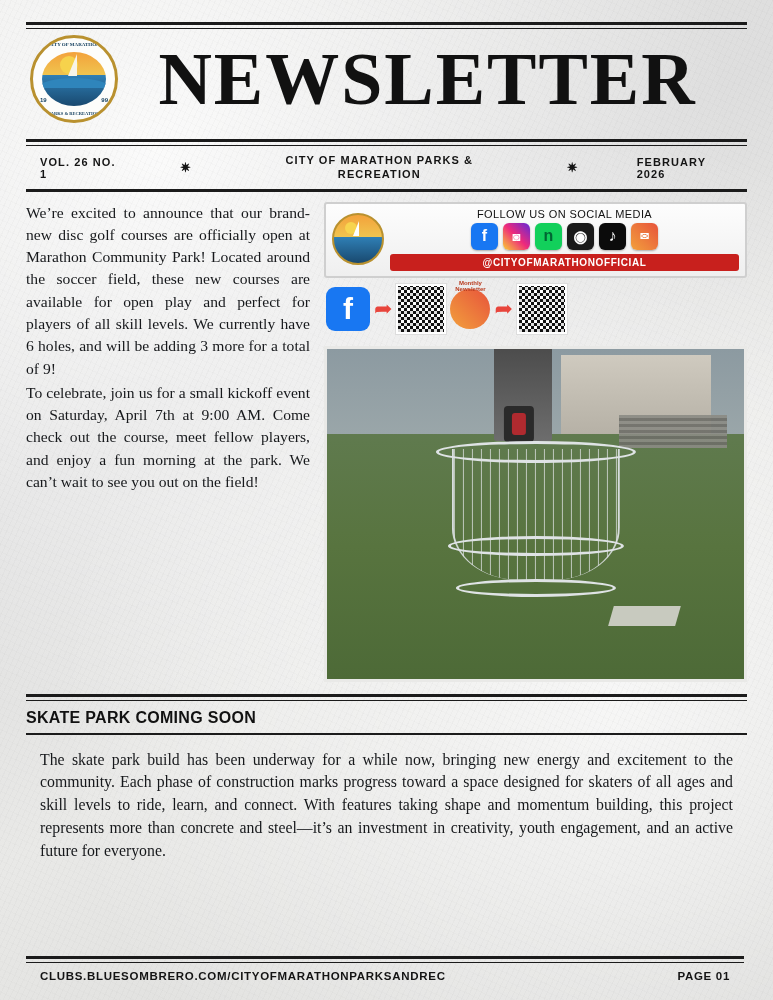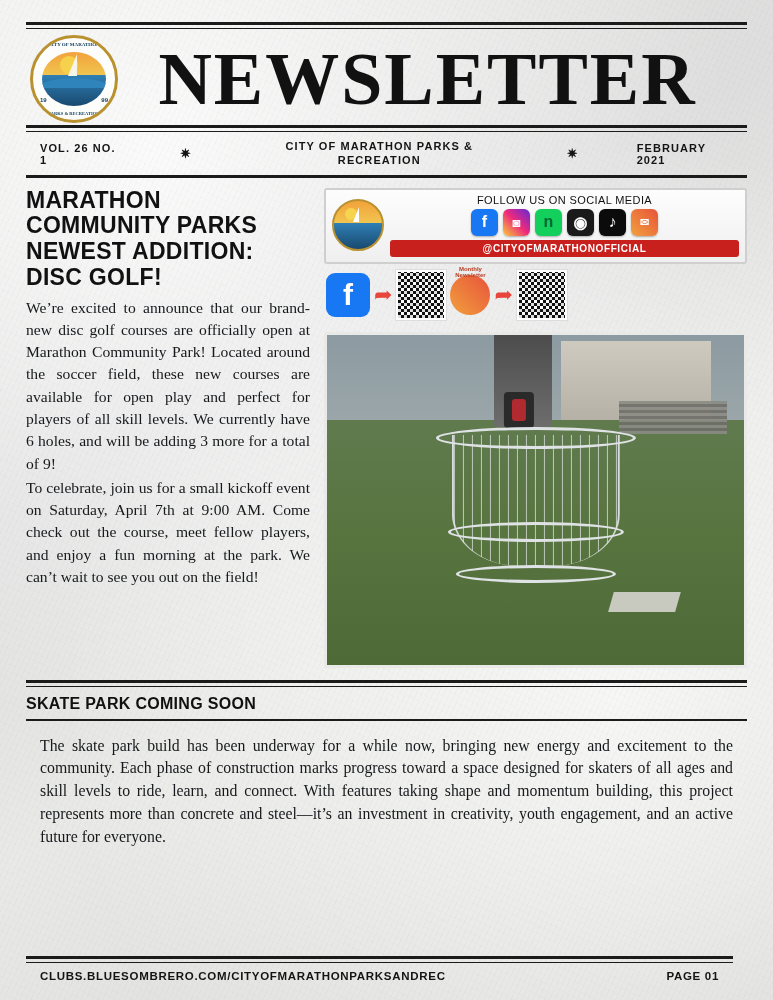--- a/index.html
+++ b/index.html
@@ -43,21 +43,21 @@
     border-top: 3px solid #1b1b1b;
     margin: 0;
   }
   .rule-thin {
     border-top: 1px solid #1b1b1b;
     margin: 3px 0 0 0;
   }
   .masthead {
     display: flex;
     align-items: center;
-    padding: 6px 0 2px 0;
+    padding: 6px 0 16px 0;
   }
   .logo {
     width: 82px;
     height: 82px;
     flex: 0 0 82px;
     border-radius: 50%;
     border: 3px solid #b9912f;
     background: #fdfdfb;
     position: relative;
     overflow: hidden;
@@ -406,21 +406,21 @@
     align-items: center;
     font-family: "Liberation Sans", sans-serif;
     font-weight: bold;
     font-size: 11.5px;
     letter-spacing: 0.7px;
     color: #141414;
     padding: 7px 14px 0 14px;
   }
   .footer-wrap {
     position: absolute;
-    left: 26px; right: 40px; bottom: 18px; margin-top: 25px;
+    left: 26px; right: 29px; bottom: 18px; margin-top: 25px;
   }
 </style>
 </head>
 <body>
 
 <div class="page">
   <div class="inner">
 
     <div class="rule-thick"></div>
     <div class="rule-thin"></div>
@@ -441,29 +441,28 @@
     </div>
 
     <div class="rule-thick"></div>
     <div class="rule-thin"></div>
 
     <div class="issuebar">
       <div>VOL. 26  NO. 1</div>
       <div class="star">✷</div>
       <div class="mid">CITY OF MARATHON PARKS &amp; RECREATION</div>
       <div class="star">✷</div>
-      <div>FEBRUARY 2021</div>
+      <div>FEBRUARY 2026</div>
     </div>
 
     <div class="rule-thick"></div>
 
     <div class="columns">
 
       <div class="col-left">
-        <h2 class="headline">MARATHON COMMUNITY PARKS NEWEST ADDITION: DISC GOLF!</h2>
         <p class="body">We’re excited to announce that our brand-new disc golf courses are officially open at Marathon Community Park! Located around the soccer field, these new courses are available for open play and perfect for players of all skill levels. We currently have 6 holes, and will be adding 3 more for a total of 9!</p>
         <p class="body">To celebrate, join us for a small kickoff event on Saturday, April 7th at 9:00 AM. Come check out the course, meet fellow players, and enjoy a fun morning at the park. We can’t wait to see you out on the field!</p>
       </div>
 
       <div class="col-right">
 
         <div class="social">
           <div class="seal">
             <div class="s-sun"></div>
             <div class="s-sail"></div>

